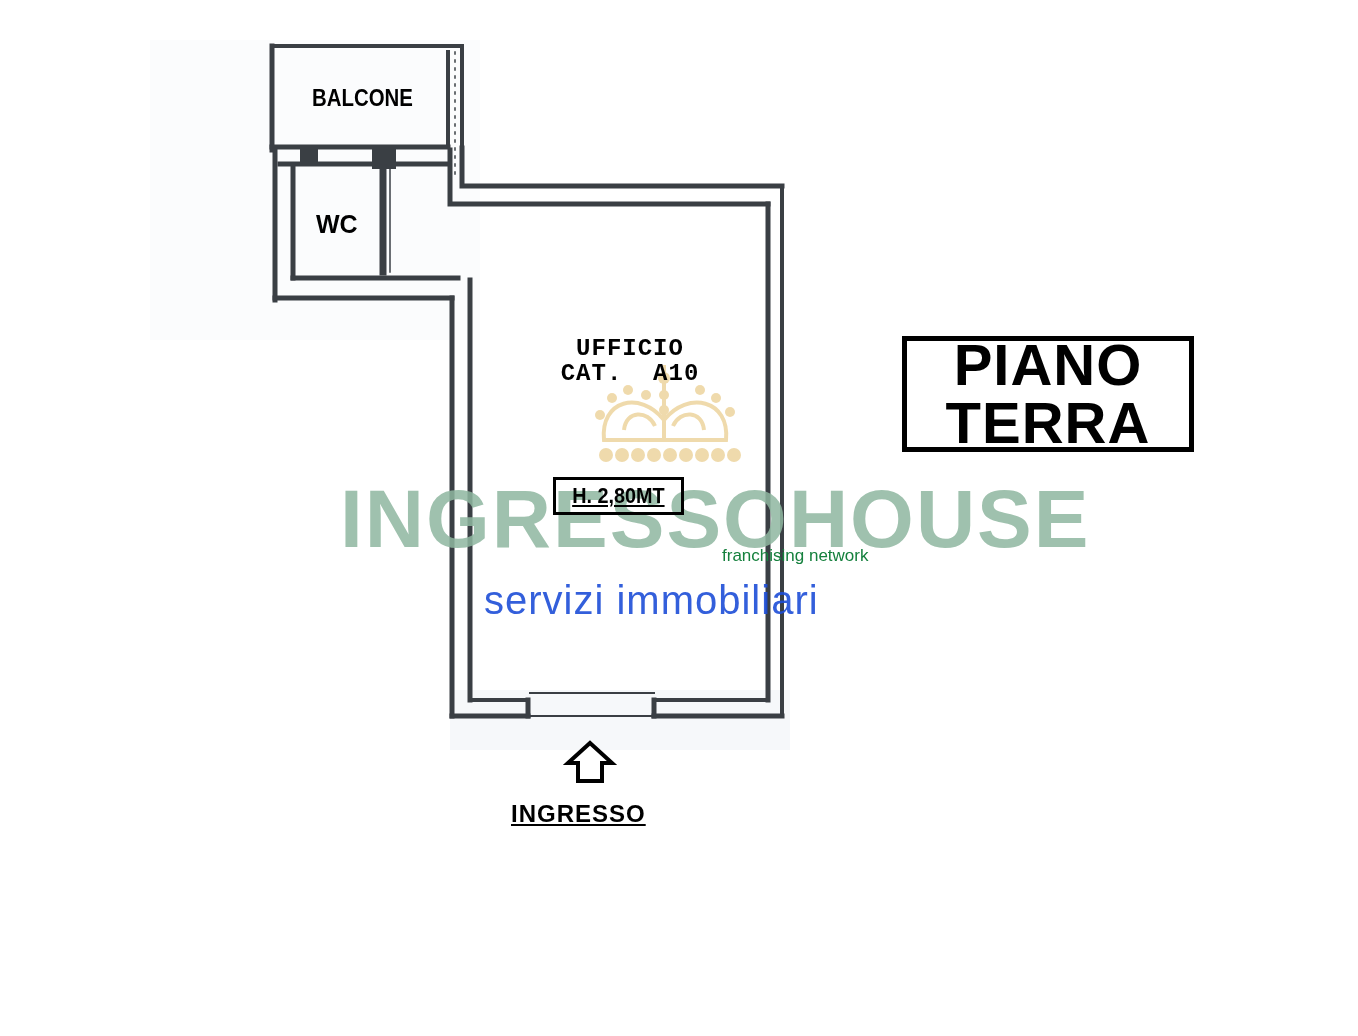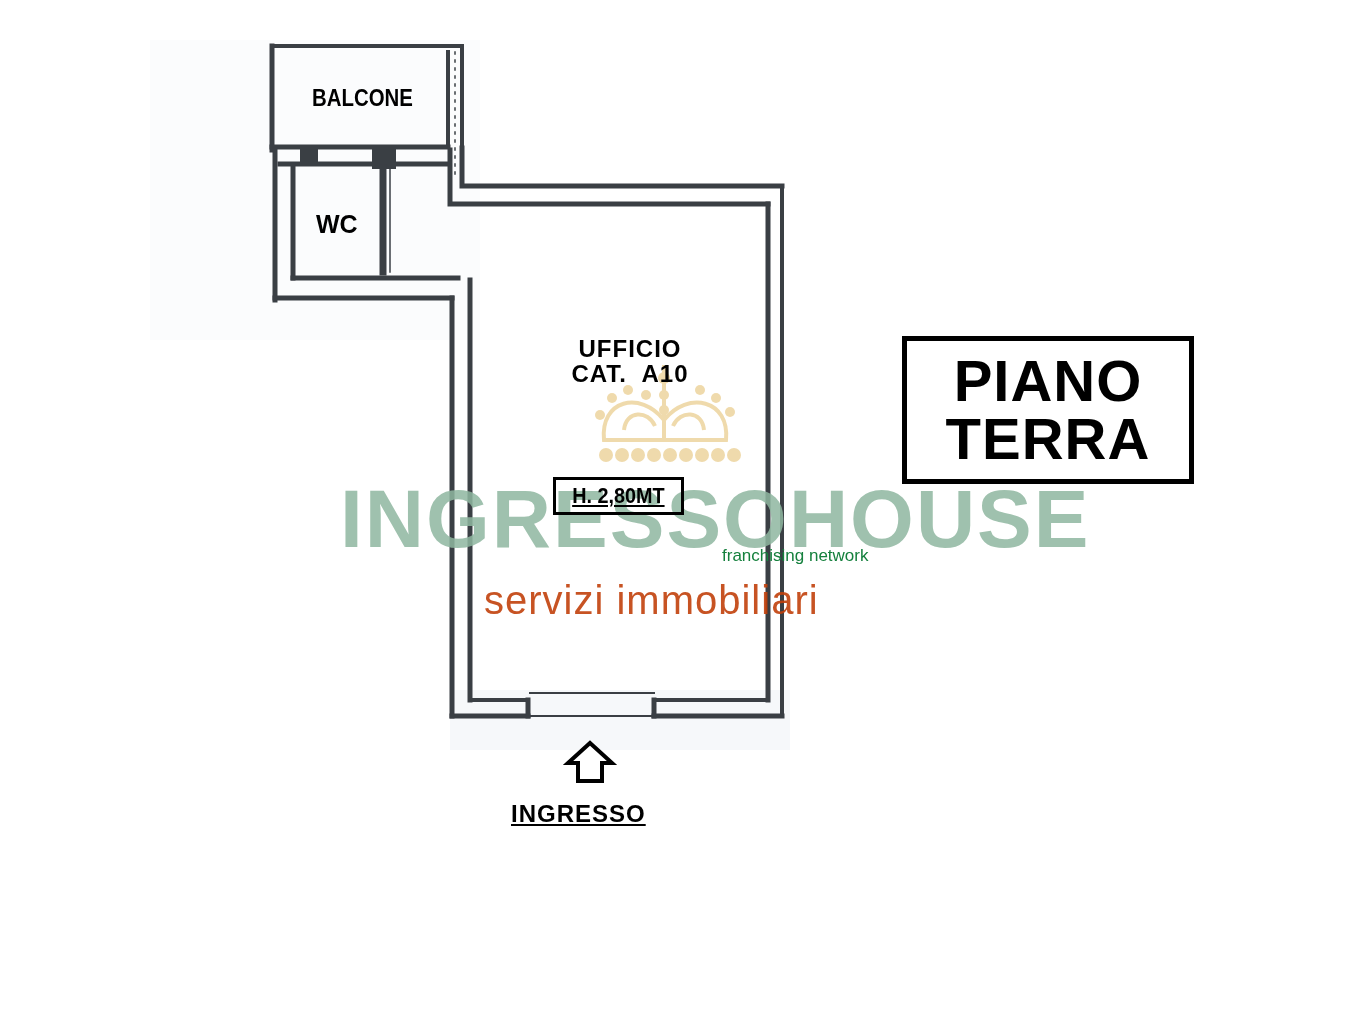--- a/index.html
+++ b/index.html
@@ -1,31 +1,31 @@
 <!DOCTYPE html>
 <html><head>
 <meta charset="utf-8">
 <style>
   html, body { margin: 0; padding: 0; background: #ffffff; }
   body { width: 1358px; height: 1036px; position: relative; overflow: hidden; font-family: "Liberation Sans", sans-serif; }
   .canvas { position: absolute; left: 0; top: 0; width: 1358px; height: 1036px; }
   .label { position: absolute; font-family: "Liberation Sans", sans-serif; font-weight: bold; color: #000; white-space: nowrap; }
   .room-balcone { left: 312px; top: 84px; font-size: 24px; letter-spacing: 0px; transform: scaleX(0.85); transform-origin: left top; }
   .room-wc { left: 316px; top: 210px; font-size: 25px; }
-  .room-ufficio { left: 540px; top: 336px; font-size: 24px; line-height: 25px; text-align: center; width: 180px; letter-spacing: 1px; }
+  .room-ufficio { left: 540px; top: 336px; font-size: 24px; line-height: 25px; text-align: center; width: 180px; letter-spacing: 1px; font-family: Liberation Mono, monospace; }
   .height-box { position: absolute; left: 553px; top: 477px; width: 131px; height: 38px; border: 3px solid #000; box-sizing: border-box; display: flex; align-items: center; justify-content: center; font-weight: bold; font-size: 22px; transform-origin: center; text-decoration: underline; }
   .height-box span { display: inline-block; transform: scaleX(0.9); }
   .ingresso { left: 511px; top: 800px; font-size: 24px; letter-spacing: 1px; text-decoration: underline; }
-  .floor-box { position: absolute; left: 902px; top: 336px; width: 292px; height: 148px; border: 5px solid #000; box-sizing: border-box; display: flex; flex-direction: column; align-items: center; justify-content: center; }
+  .floor-box { position: absolute; left: 902px; top: 336px; width: 292px; height: 116px; border: 5px solid #000; box-sizing: border-box; display: flex; flex-direction: column; align-items: center; justify-content: center; }
   .floor-box span { font-family: "Liberation Sans", sans-serif; font-weight: bold; font-size: 58px; line-height: 58px; letter-spacing: 1px; }
   .wm { position: absolute; font-family: "Liberation Sans", sans-serif; white-space: nowrap; }
   .wm-capital { left: 340px; top: 472px; font-size: 82px; font-weight: bold; color: #8fb7a0; opacity: 0.85; letter-spacing: 2px; }
   .wm-house { }
   .wm-franch { left: 722px; top: 546px; font-size: 17px; color: #15803d; }
-  .wm-servizi { left: 484px; top: 578px; font-size: 40px; color: #c2410c; opacity: 0.9; letter-spacing: 1px; }
+  .wm-servizi { left: 484px; top: 578px; font-size: 40px; color: #1d4ed8; opacity: 0.9; letter-spacing: 1px; }
 </style>
 </head>
 <body>
 
 <svg class="canvas" viewBox="0 0 1358 1036" xmlns="http://www.w3.org/2000/svg">
 
   <rect x="150" y="40" width="330" height="300" fill="#fbfcfd"></rect>
   <rect x="450" y="690" width="340" height="60" fill="#f6f8fa"></rect>
 
   <g stroke="#3a3f44" fill="none" stroke-linecap="square">

